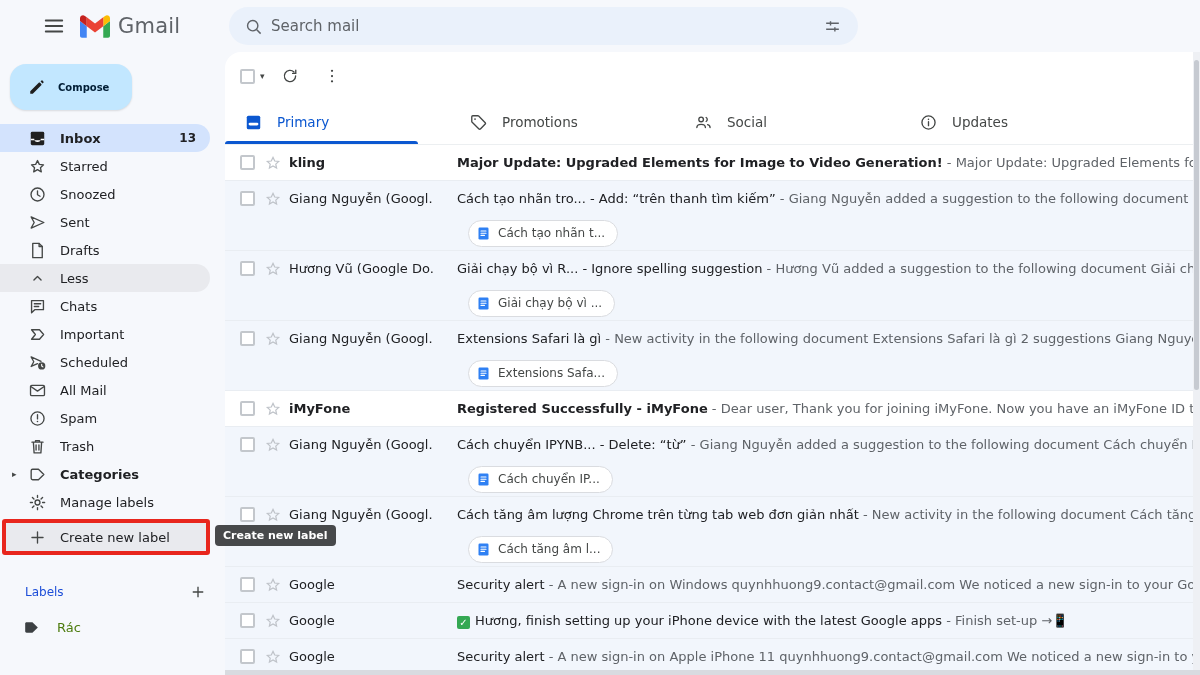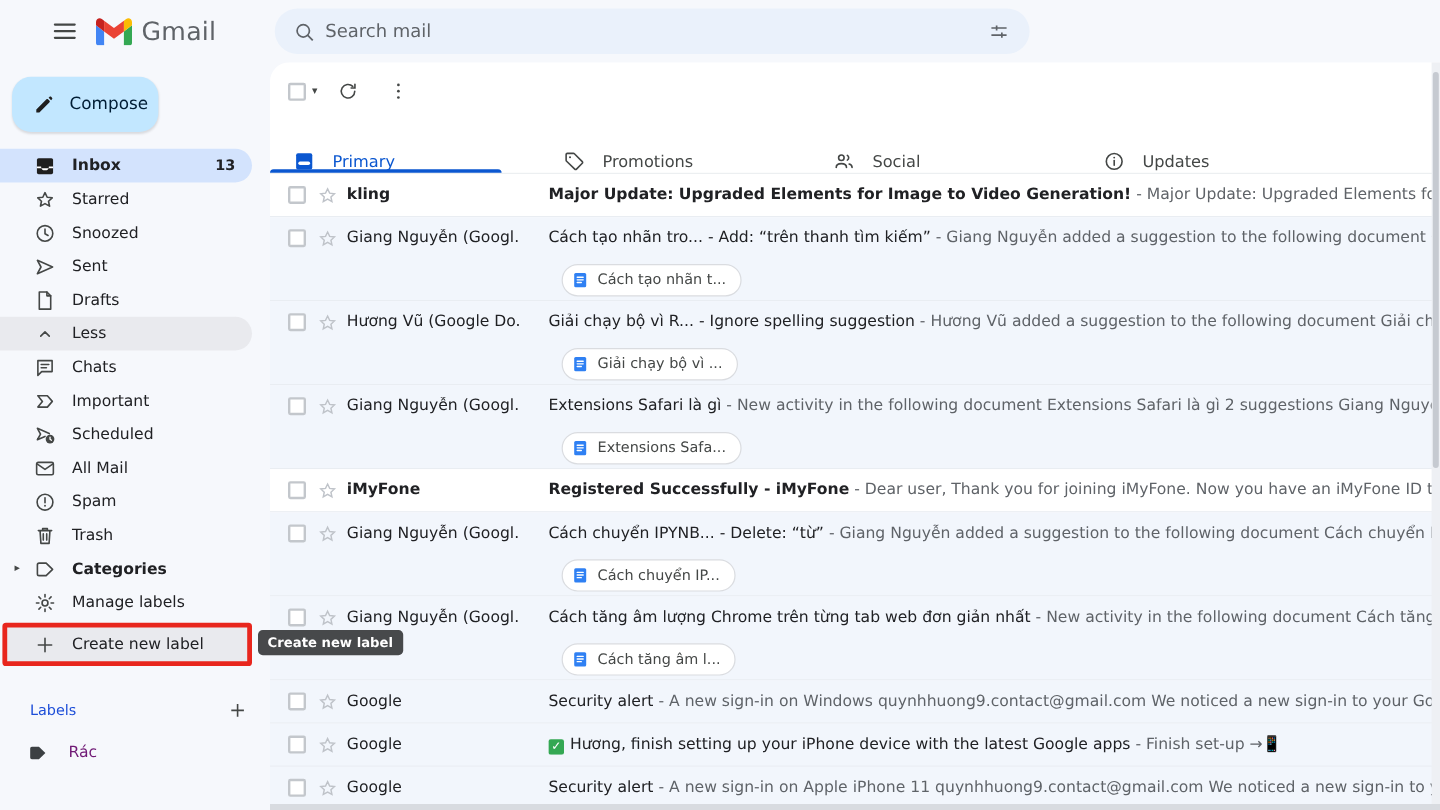--- a/index.html
+++ b/index.html
@@ -14,21 +14,21 @@
   .brand-row { display:flex; align-items:center; height:52px; padding-left:34px; }
   .hamburger { width:40px; height:40px; display:flex; align-items:center; justify-content:center; cursor:pointer; }
   .hamburger svg { width:22px; height:22px; stroke:#444746; stroke-width:2; }
   .gmail-logo { display:flex; align-items:center; margin-left:6px; gap:8px; }
   .gmail-logo svg { width:30px; height:23px; }
   .gmail-logo .logo-text { font-size:21px; color:#5f6368; letter-spacing:.2px; }
   .compose-btn { display:flex; align-items:center; gap:12px; margin:12px 0 14px 10px; width:122px; height:46px;
     background:#c2e7ff; border-radius:16px; padding-left:18px; cursor:pointer;
     box-shadow:0 1px 2px rgba(0,0,0,.12); }
   .compose-btn .icn svg { width:18px; height:18px; }
-  .compose-btn span.lbl { font-size:14px; color:#001d35; font-weight:400; }
+  .compose-btn span.lbl { font-size:10px; color:#001d35; font-weight:700; }
   .nav { }
   .side-item { position:relative; display:flex; align-items:center; height:28px; width:210px;
     border-radius:0 16px 16px 0; padding-left:28px; cursor:pointer; color:#202124; }
   .side-item .icn { width:19px; margin-right:13px; }
   .si-label { font-size:13px; white-space:nowrap; }
   .si-count { margin-left:auto; margin-right:14px; font-size:12px; font-weight:700; }
   .side-item.selected { background:#d3e3fd; }
   .side-item.selected .si-label { font-weight:700; }
   .side-item.pillbg { background:#e9eaee; }
   .side-item.bold .si-label { font-weight:700; }
@@ -37,39 +37,39 @@
     background:#e9eaee; border-radius:3px; padding-left:22px; }
   .tooltip { position:absolute; left:215px; top:525px; background:rgba(56,58,60,.92); color:#fff;
     font-size:11px; font-weight:700; padding:4px 8px; border-radius:4px; white-space:nowrap; z-index:30; }
   .labels-head { display:flex; align-items:center; margin-top:22px; padding:0 14px 0 25px; height:30px; }
   .labels-head .lh-title { font-size:12px; font-weight:500; color:#1d4ed8; }
   .labels-add { margin-left:auto; width:26px; height:26px; display:flex; align-items:center; justify-content:center; cursor:pointer; }
   .labels-add svg { width:18px; height:18px; stroke:#444746; stroke-width:1.8; }
   .label-item { display:flex; align-items:center; height:28px; width:210px; border-radius:0 16px 16px 0;
     padding-left:22px; cursor:pointer; margin-top:6px; }
   .label-item .icn { width:19px; margin-right:16px; }
-  .label-item .si-label { font-size:13px; color:#701a75; }
+  .label-item .si-label { font-size:13px; color:#4d7c0f; }
 
   
   .main { position:absolute; left:225px; top:0; width:975px; height:675px; background:#f6f8fc; }
   .search-wrap { position:absolute; left:4px; top:7px; width:629px; height:38px; background:#eaf1fb;
     border-radius:19px; display:flex; align-items:center; padding:0 8px 0 6px; }
   .search-btn { width:36px; height:36px; display:flex; align-items:center; justify-content:center; cursor:pointer; }
   .search-btn svg { width:19px; height:19px; stroke:#5f6368; stroke-width:1.8; fill:none; }
   .search-input { flex:1; border:none; outline:none; background:transparent; font-size:15px; color:#15803d;
     font-family:"DejaVu Sans","Liberation Sans",sans-serif; }
   .search-input::placeholder { color:#5f6368; opacity:1; }
   .surface { position:absolute; left:0; top:52px; width:975px; height:623px; background:#fff;
     border-top-left-radius:16px; overflow:hidden; }
   .toolbar { display:flex; align-items:center; height:48px; padding-left:15px; }
   .cb { width:15px; height:15px; border:2px solid #c3c7cc; border-radius:2px; background:#fff; cursor:pointer; flex:0 0 auto; }
   .cb-caret { font-size:9px; color:#444746; margin-left:5px; cursor:pointer; }
   .tool-btn { width:34px; height:34px; display:flex; align-items:center; justify-content:center; cursor:pointer; margin-left:8px; }
   .tool-btn svg { width:18px; height:18px; stroke:#444746; stroke-width:1.8; fill:none; stroke-linecap:round; }
-  .tabs { display:flex; height:45px; border-bottom:1px solid #eceff1;align-items:flex-end; }
+  .tabs { display:flex; height:45px; border-bottom:1px solid #eceff1; }
   .tab { position:relative; width:225px; display:flex; align-items:center; gap:14px; padding-left:19px;
     font-size:13.5px; color:#444746; cursor:pointer; }
   .tab .icn svg { width:19px; height:19px; }
   .tab.active { color:#0b57d0; font-weight:500; }
   .tab.active .underline { position:absolute; left:0; bottom:0; height:3px; width:193px;
     background:#0b57d0; border-radius:3px 3px 0 0; }
   .list { position:relative; }
   .mail-row { border-bottom:1px solid #e9edf2; background:#f2f6fc; cursor:pointer; }
   .mail-row.unread { background:#fff; }
   .row-main { display:flex; align-items:center; height:35px; padding-left:15px; overflow:hidden; }

